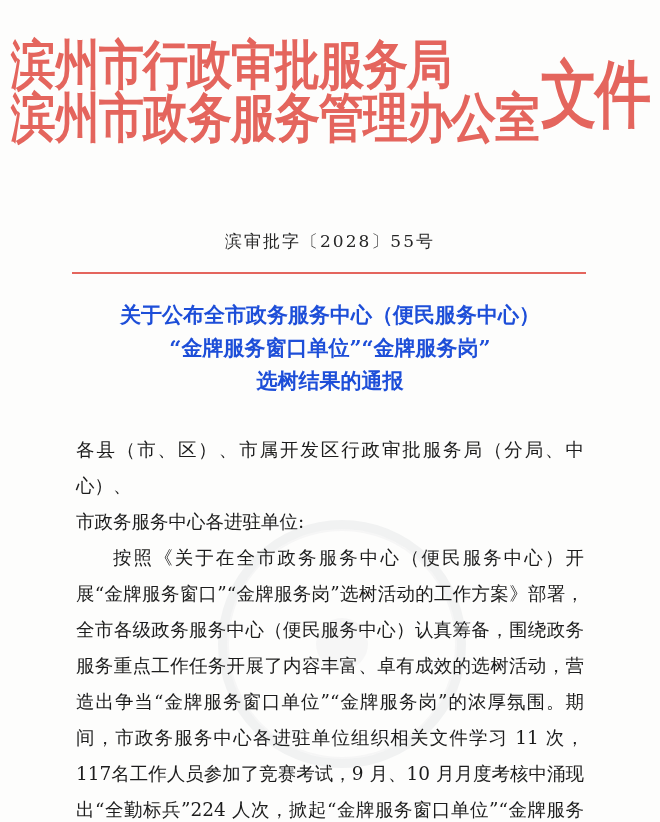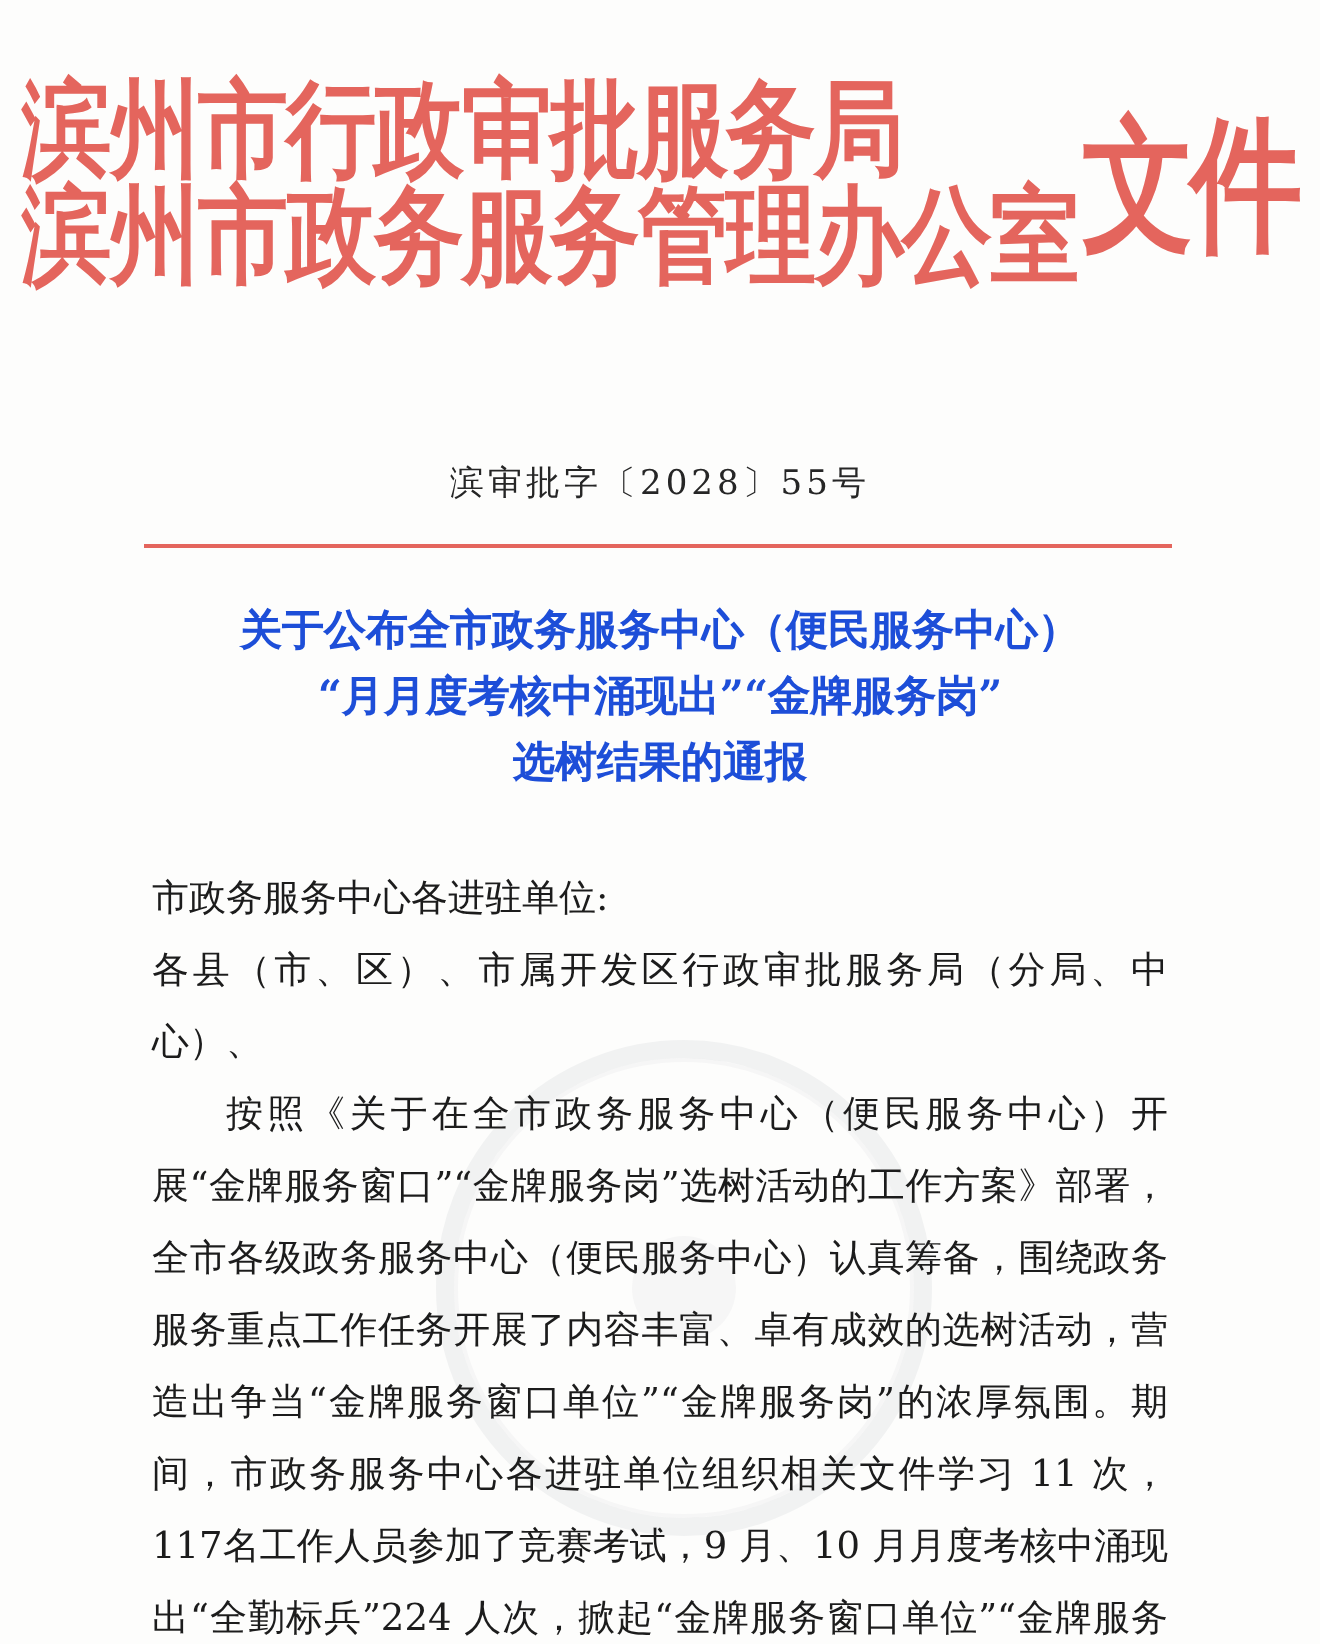--- a/index.html
+++ b/index.html
@@ -161,23 +161,23 @@
     </div>
     <div class="lh-doc">文件</div>
   </div>
 
   <div class="doc-number">滨审批字〔2028〕55号</div>
 
   <div class="red-rule"></div>
 
   <div class="doc-title">
     <span class="tl">关于公布全市政务服务中心（便民服务中心）</span>
-    <span class="tl">“月月度考核中涌现出”“金牌服务岗”</span>
+    <span class="tl">“金牌服务窗口单位”“金牌服务岗”</span>
     <span class="tl">选树结果的通报</span>
   </div>
 
   <div class="body-text">
+    <p class="para addressee">各县（市、区）、市属开发区行政审批服务局（分局、中心）、</p>
     <p class="para addressee">市政务服务中心各进驻单位:</p>
-    <p class="para addressee">各县（市、区）、市属开发区行政审批服务局（分局、中心）、</p>
     <p class="para indent">按照《关于在全市政务服务中心（便民服务中心）开展“金牌服务窗口”“金牌服务岗”选树活动的工作方案》部署，全市各级政务服务中心（便民服务中心）认真筹备，围绕政务服务重点工作任务开展了内容丰富、卓有成效的选树活动，营造出争当“金牌服务窗口单位”“金牌服务岗”的浓厚氛围。期间，市政务服务中心各进驻单位组织相关文件学习 11 次，117名工作人员参加了竞赛考试，9 月、10 月月度考核中涌现出“全勤标兵”224 人次，掀起“金牌服务窗口单位”“金牌服务岗”选树活动热潮。</p>
   </div>
 
 </div>
 
 </body></html>

